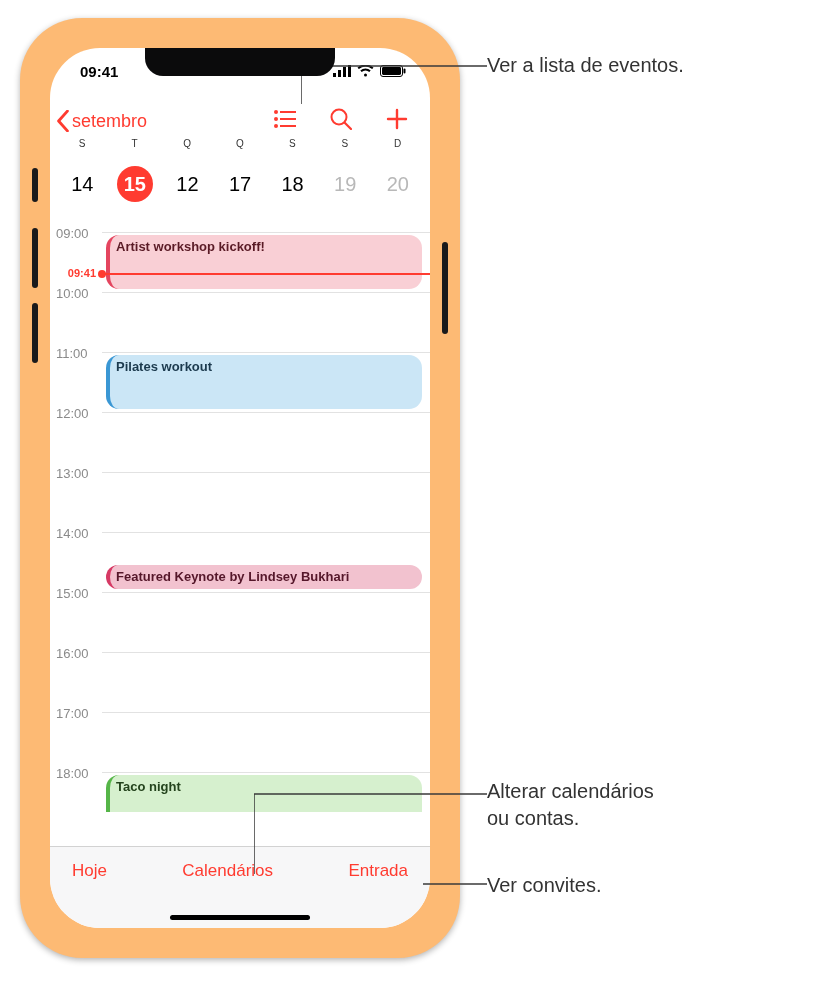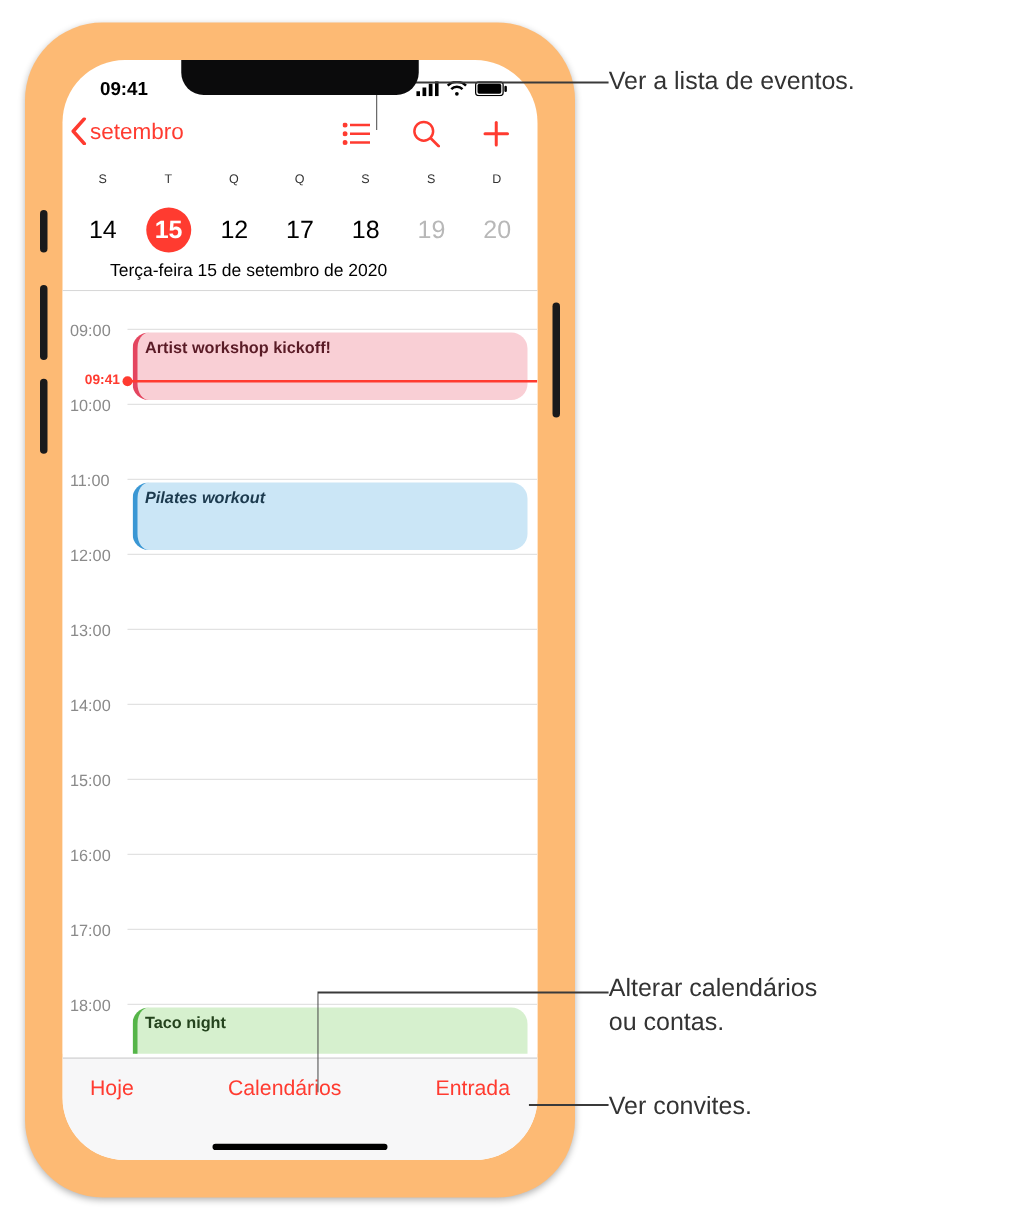--- a/index.html
+++ b/index.html
@@ -60,21 +60,21 @@
     padding: 0 24px 0 30px;
     font-size: 15px;
     font-weight: 600;
     color: #000;
   }
   .status-right { display: flex; align-items: center; gap: 6px; }
   .status-right svg { display: block; }
 
   .nav-row {
     display: flex;
-    align-items: flex-start;
+    align-items: flex-end;
     padding: 0 10px 6px 6px;
     height: 44px;
   }
   .back-btn {
     display: flex;
     align-items: center;
     color: #ff3b30;
     font-size: 18px;
   }
   .back-btn svg { margin-right: 2px; }
@@ -162,21 +162,21 @@
     left: 56px;
     right: 8px;
     border-left: 4px solid;
     padding: 4px 6px;
     font-size: 13px;
     font-weight: 600;
     border-radius: 13px;
     overflow: hidden;
   }
   .event.pink   { background: #f9cfd5; border-color: #e4455f; color: #5a1b26; }
-  .event.blue   { background: #cbe6f6; border-color: #3a97d4; color: #1c3a4e; font-style: italic; }
+  .event.blue   { background: #cbe6f6; border-color: #3a97d4; color: #1c3a4e; }
   .event.pink2  { background: #f2c2cf; border-color: #d63964; color: #55172a; }
   .event.green  { background: #d6f0ce; border-color: #55b548; color: #24431d; }
 
   .toolbar {
     position: absolute;
     bottom: 0;
     left: 0; right: 0;
     height: 82px;
     border-top: 1px solid #d2d2d2;
     display: flex;
@@ -273,21 +273,20 @@
     <div class="week-row">
       <div class="day-col"><div class="dow">S</div><div class="dnum">14</div></div>
       <div class="day-col"><div class="dow">T</div><div class="dnum selected">15</div></div>
       <div class="day-col"><div class="dow">Q</div><div class="dnum">12</div></div>
       <div class="day-col"><div class="dow">Q</div><div class="dnum">17</div></div>
       <div class="day-col"><div class="dow">S</div><div class="dnum">18</div></div>
       <div class="day-col"><div class="dow">S</div><div class="dnum grey">19</div></div>
       <div class="day-col"><div class="dow">D</div><div class="dnum grey">20</div></div>
     </div>
 
-    <div class="full-date">Terça-feira  15 de setembro de 2020</div>
 
     <div class="timeline">
 
       <div class="hour-line" style="top:30px"></div>
         <div class="hour-label" style="top:30px">09:00</div>
       <div class="hour-line" style="top:90px"></div>
         <div class="hour-label" style="top:90px">10:00</div>
       <div class="hour-line" style="top:150px"></div>
         <div class="hour-label" style="top:150px">11:00</div>
       <div class="hour-line" style="top:210px"></div>
@@ -300,20 +299,21 @@
         <div class="hour-label" style="top:390px">15:00</div>
       <div class="hour-line" style="top:450px"></div>
         <div class="hour-label" style="top:450px">16:00</div>
       <div class="hour-line" style="top:510px"></div>
         <div class="hour-label" style="top:510px">17:00</div>
       <div class="hour-line" style="top:570px"></div>
         <div class="hour-label" style="top:570px">18:00</div>
 
       <div class="event pink" style="top:33px;height:54px"><span>Artist workshop kickoff!</span></div>
       <div class="event blue" style="top:153px;height:54px"><span>Pilates workout</span></div>
+      <div class="event pink2" style="top:363px;height:24px"><span>Featured Keynote by Lindsey Bukhari</span></div>
       <div class="event green" style="top:573px;height:54px"><span>Taco night</span></div>
 
       <div class="now-label" style="top:71px">09:41</div>
       <div class="now-dot" style="top:71px"></div>
       <div class="now-line" style="top:71px"></div>
     </div>
 
     <div class="toolbar">
       <span class="toolbar-btn">Hoje</span>
       <span class="toolbar-btn">Calendários</span>

